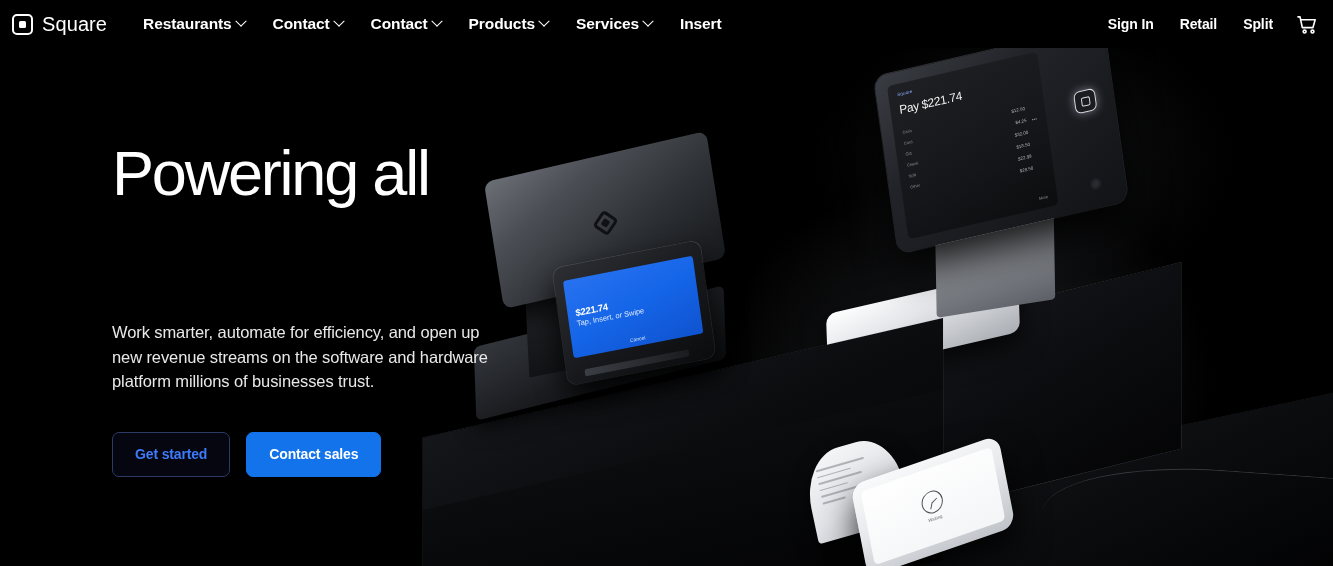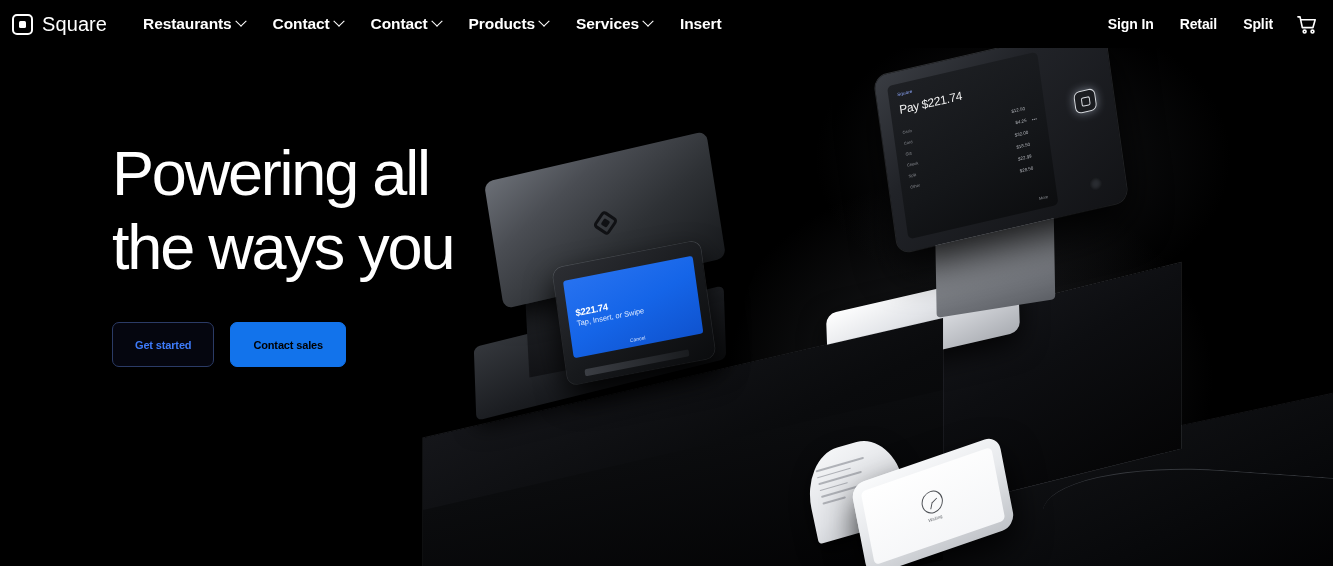--- a/index.html
+++ b/index.html
@@ -84,31 +84,31 @@
     color:#e8e8e8;
     font-size:16.5px;
     line-height:24.5px;
     font-weight:400;
     width:392px;
     letter-spacing:-.1px;
   }
   .btnrow{ margin-top:38px; display:flex; gap:16px; }
   .btn{
     border-radius:7px;
-    font-size:11px; font-weight:700;
+    font-size:14px; font-weight:700;
     padding:0 22px; height:45px;
     display:flex; align-items:center; justify-content:center;
     cursor:pointer; white-space:nowrap; letter-spacing:-.15px;
   }
   .btn-outline{
     background:#05060f; color:#3E7BFA;
     border:1.4px solid #2b3b66;
   }
   .btn-solid{
-    background:#1273EB; color:#000000; border:1.4px solid #1273EB;text-align:right;
+    background:#1273EB; color:#ffffff; border:1.4px solid #1273EB;text-align:right;
   }
 
   
   .scene{
     position:absolute; right:0; top:0;
     width:850px; height:518px;
     z-index:5;
     background:#000;
   }
   .glow{
@@ -469,21 +469,22 @@
       <div class="wterm-screen">
         <div class="wterm-clock"></div>
         <div class="wterm-txt">Waiting</div>
       </div>
     </div>
   </div>
 
   <div class="copy">
     <h1 class="headline">
       <span>Powering all</span><br>
-      <span>the ways you</span><br>
+      <br>
     </h1>
+    <p class="subcopy">Work smarter, automate for efficiency, and open up new revenue streams on the software and hardware platform millions of businesses trust.</p>
     <div class="btnrow">
       <div class="btn btn-outline">Get started</div>
       <div class="btn btn-solid">Contact sales</div>
     </div>
   </div>
 
 </div>
 
 </body></html>

